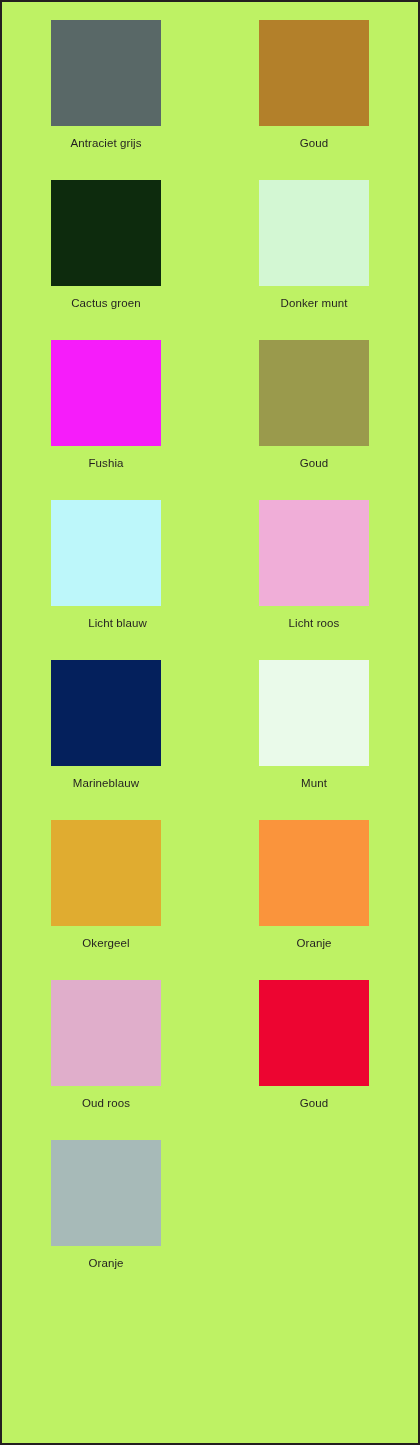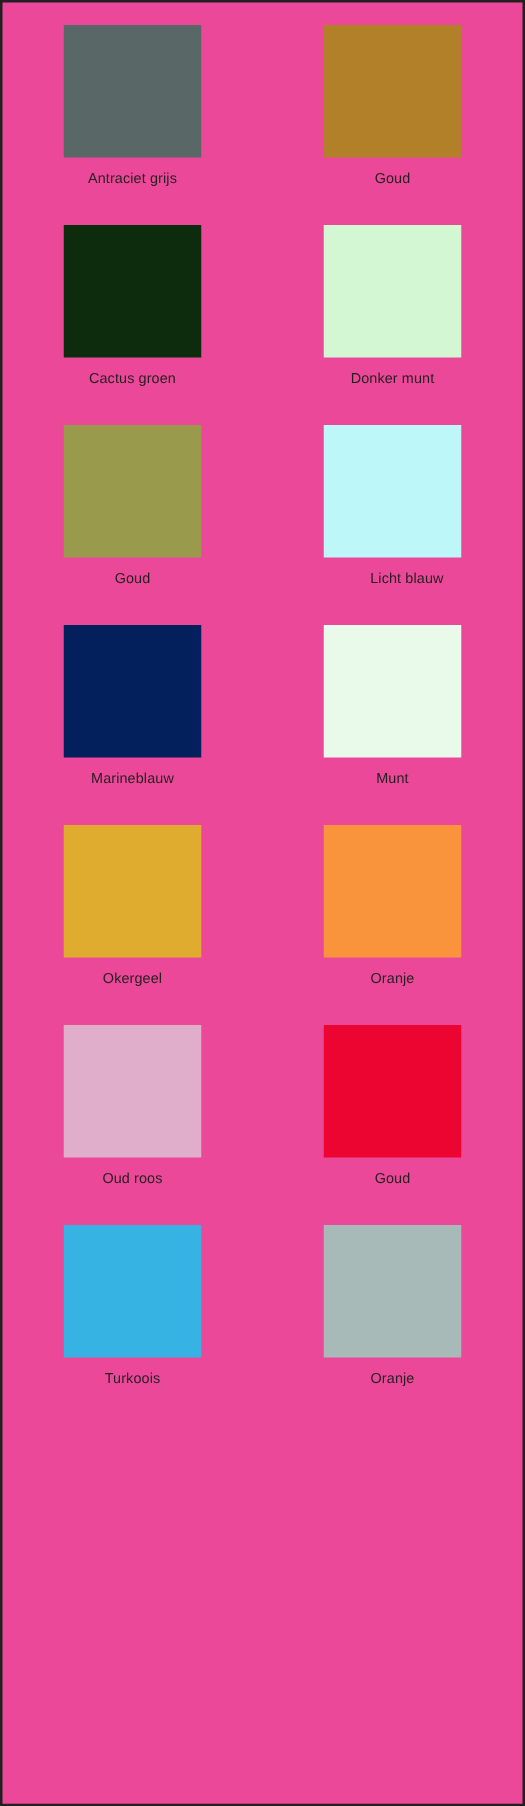--- a/index.html
+++ b/index.html
@@ -54,45 +54,53 @@
     line-height: 1.1;
     color: #231f20;
     text-align: center;
     letter-spacing: 0.1px;
     font-family: "Liberation Sans", sans-serif;
   }
 </style>
 </head>
 <body style="background: rgb(255, 255, 255);">
 
-<div id="page-frame" style="border-color: rgb(35, 31, 32); background: #ec4899;">
+<div id="page-frame" style="border-color: rgb(35, 31, 32); background: #bef264;">
   <div id="swatch-grid">
       <div class="swatch-cell">
         <div class="swatch-chip" style="background: rgb(89, 104, 103);"></div>
         <div class="swatch-label" style="color: rgb(35, 31, 32);">Antraciet grijs</div>
       </div>
       <div class="swatch-cell">
         <div class="swatch-chip" style="background: rgb(179, 128, 42);"></div>
         <div class="swatch-label" style="color: rgb(35, 31, 32);">Goud</div>
       </div>
       <div class="swatch-cell">
         <div class="swatch-chip" style="background: rgb(13, 43, 13);"></div>
         <div class="swatch-label" style="color: rgb(35, 31, 32);">Cactus groen</div>
       </div>
       <div class="swatch-cell">
         <div class="swatch-chip" style="background: rgb(211, 247, 211);"></div>
         <div class="swatch-label" style="color: rgb(35, 31, 32);">Donker munt</div>
       </div>
       <div class="swatch-cell">
+        <div class="swatch-chip" style="background: rgb(246, 28, 250);"></div>
+        <div class="swatch-label" style="color: rgb(35, 31, 32);">Fushia</div>
+      </div>
+      <div class="swatch-cell">
         <div class="swatch-chip" style="background: rgb(154, 154, 76);"></div>
         <div class="swatch-label" style="color: rgb(35, 31, 32);">Goud</div>
       </div>
       <div class="swatch-cell">
         <div class="swatch-chip" style="background: rgb(189, 247, 250);"></div>
         <div class="swatch-label" style="color: rgb(35, 31, 32); padding-left: 23px;">Licht blauw</div>
+      </div>
+      <div class="swatch-cell">
+        <div class="swatch-chip" style="background: rgb(240, 174, 216);"></div>
+        <div class="swatch-label" style="color: rgb(35, 31, 32);">Licht roos</div>
       </div>
       <div class="swatch-cell">
         <div class="swatch-chip" style="background: rgb(4, 32, 92);"></div>
         <div class="swatch-label" style="color: rgb(35, 31, 32);">Marineblauw</div>
       </div>
       <div class="swatch-cell">
         <div class="swatch-chip" style="background: rgb(234, 250, 234);"></div>
         <div class="swatch-label" style="color: rgb(35, 31, 32);">Munt</div>
       </div>
       <div class="swatch-cell">
@@ -105,22 +113,18 @@
       </div>
       <div class="swatch-cell">
         <div class="swatch-chip" style="background: rgb(224, 174, 203);"></div>
         <div class="swatch-label" style="color: rgb(35, 31, 32);">Oud roos</div>
       </div>
       <div class="swatch-cell">
         <div class="swatch-chip" style="background: rgb(237, 5, 49);"></div>
         <div class="swatch-label" style="color: rgb(35, 31, 32);">Goud</div>
       </div>
       <div class="swatch-cell">
-        <div class="swatch-chip" style="background: rgb(55, 179, 227);"></div>
-        <div class="swatch-label" style="color: rgb(35, 31, 32);">Turkoois</div>
-      </div>
-      <div class="swatch-cell">
         <div class="swatch-chip" style="background: rgb(167, 186, 184);"></div>
         <div class="swatch-label" style="color: rgb(35, 31, 32);">Oranje</div>
       </div>
       <div class="swatch-cell is-empty"></div>
     </div>
 </div>
 
 </body></html>

